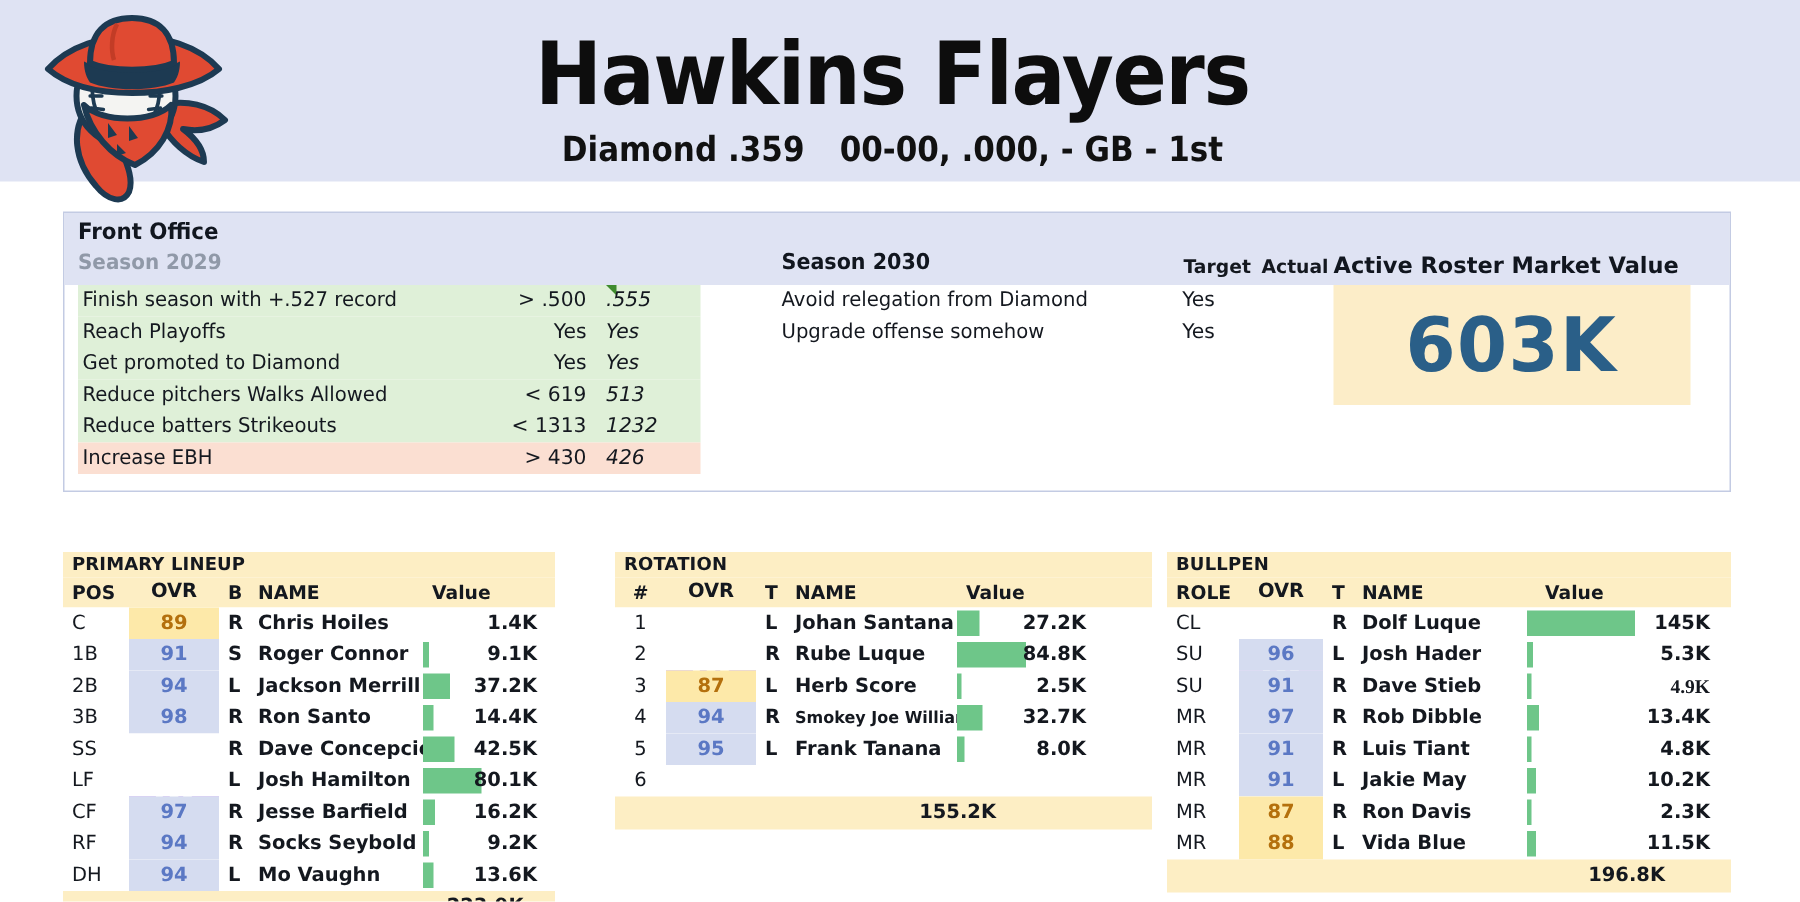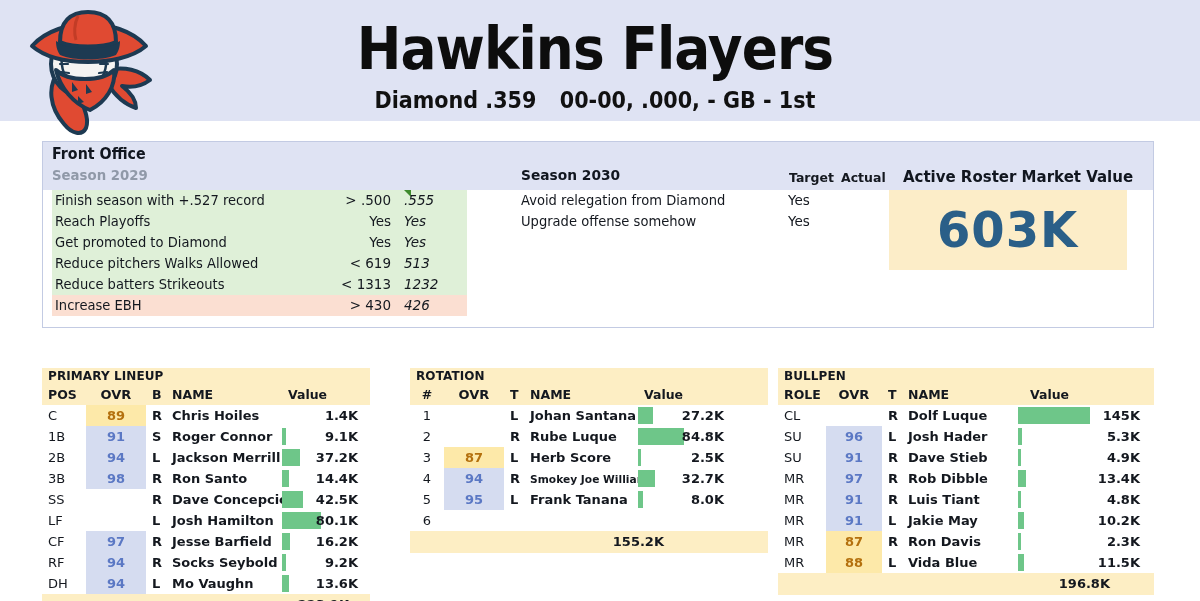--- a/index.html
+++ b/index.html
@@ -103,21 +103,21 @@
   .s30-rows { position:absolute; left:0; top:26px; width:400px; }
   .s30-row { position:relative; height:21px; line-height:21px;
     font-family:"DejaVu Sans", sans-serif; font-size:13.5px; color:#14181f; }
   .s30-row .n { position:absolute; left:0; top:0; white-space:nowrap;
     transform:scaleX(0.97); transform-origin:left center;}
   .s30-row .t { position:absolute; left:256px; top:0; width:44px; text-align:center; }
   .s30-row .a { position:absolute; left:308px; top:0; width:44px; text-align:center; }
 
   
   .mv-title {
-    position:absolute; left:846px; top:26px; width:258px; text-align:center;
+    position:absolute; left:846px; top:26px; width:258px; text-align:left;
     font-family:"DejaVu Sans", sans-serif; font-weight:700;
     font-size:15px; color:#11161f;
   }
   .mv-box {
     position:absolute; left:846px; top:48px; width:238px; height:80px;
     background:#fcedc8; display:flex; align-items:center; justify-content:center;
   }
   .mv-num {
     font-family:"DejaVu Sans", sans-serif; font-weight:700;
     font-size:50px; color:#2a5f88; letter-spacing:1px;
@@ -503,21 +503,21 @@
           <span class="valcell" style="left: 240px; width: 128px;">
             <span class="valbar" style="width: 4px;"></span>
             <span class="valtxt">5.3K</span>
           </span>
         </div>
         <div class="row">
           <span class="cell c-pos">SU</span>
           <span class="cell c-ovr ovr-mid">91</span>
           <span class="cell c-hand">R</span>
           <span class="cell c-name">Dave Stieb</span>
-          <span class="valcell" style="left: 240px; width: 128px;">
+          <span class="valcell" style="left: 240px; width: 128px; font-family: Liberation Serif, serif;">
             <span class="valbar" style="width: 3px;"></span>
             <span class="valtxt">4.9K</span>
           </span>
         </div>
         <div class="row">
           <span class="cell c-pos">MR</span>
           <span class="cell c-ovr ovr-mid">97</span>
           <span class="cell c-hand">R</span>
           <span class="cell c-name">Rob Dibble</span>
           <span class="valcell" style="left: 240px; width: 128px;">

